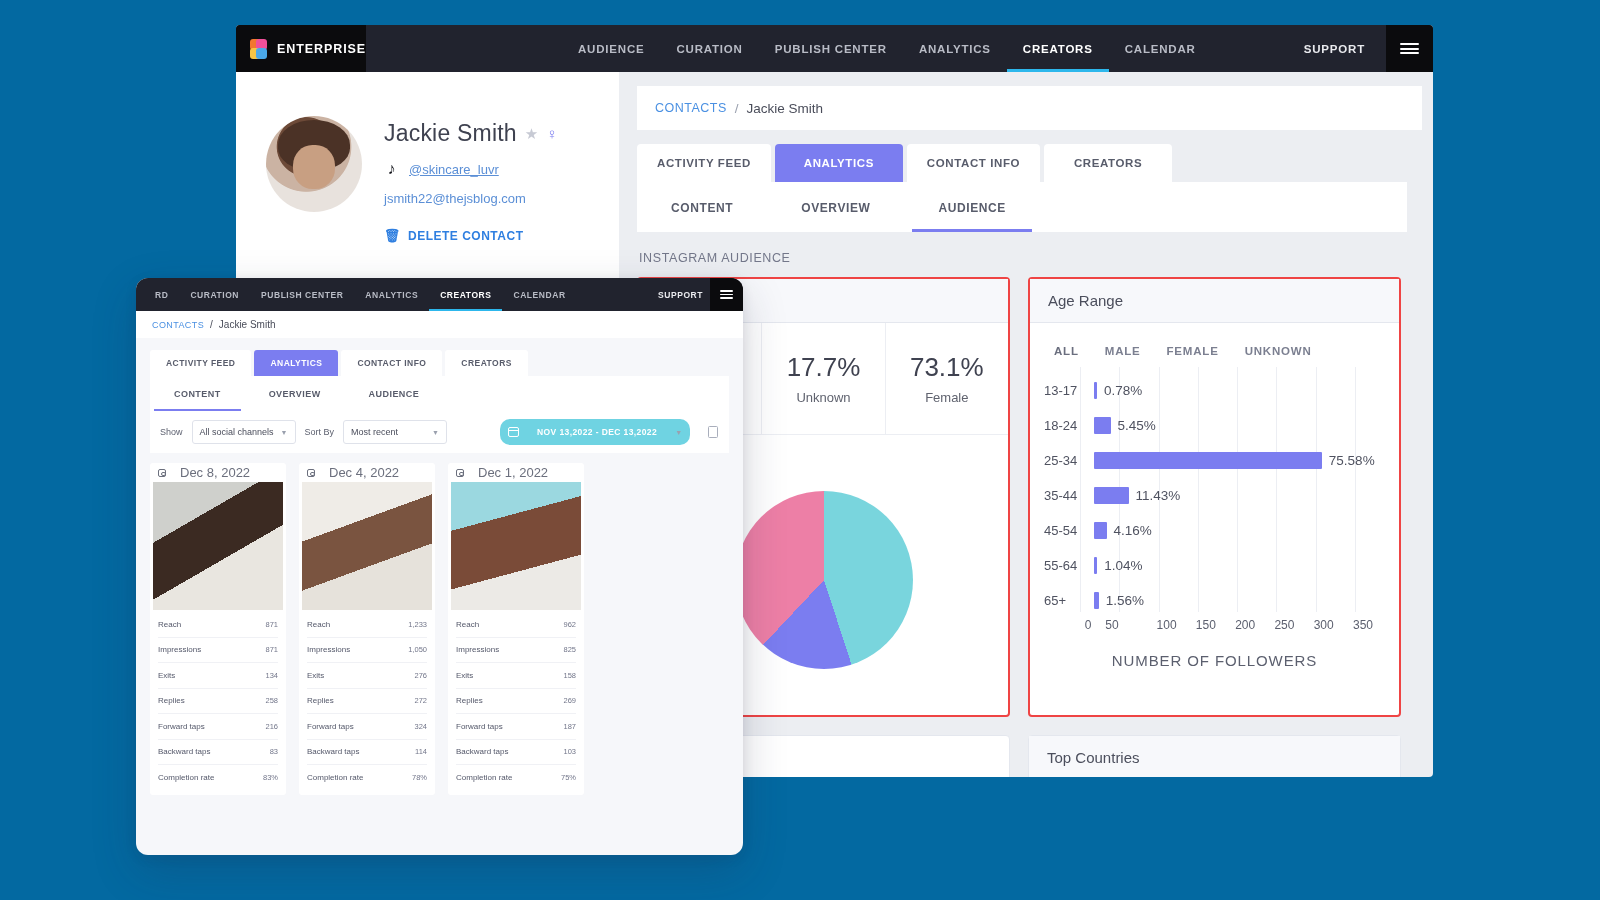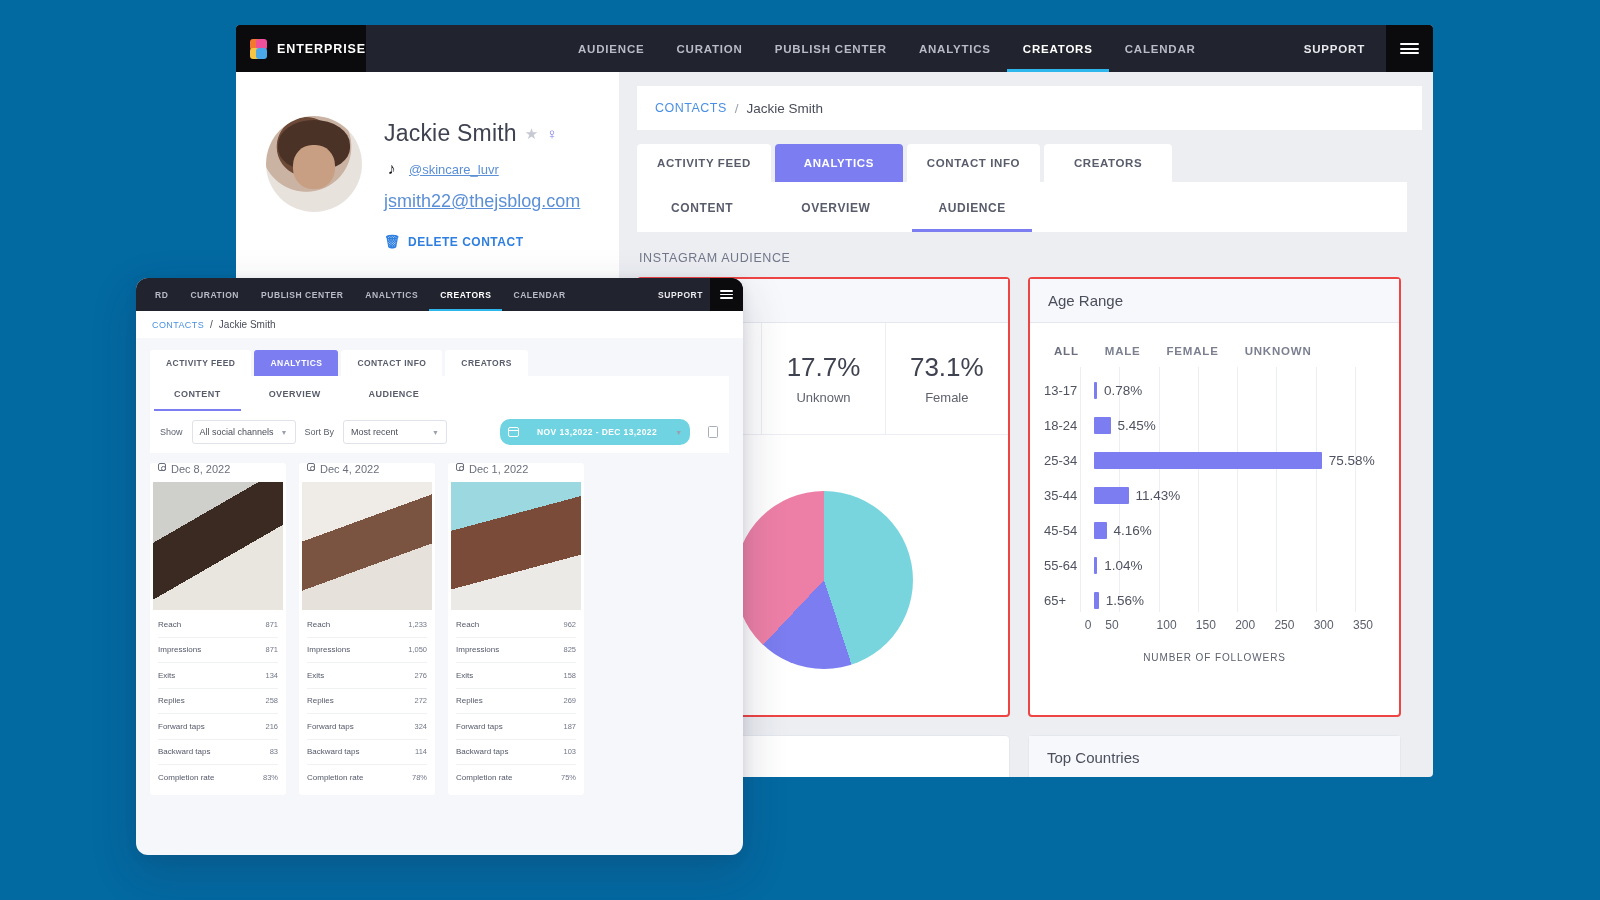--- a/index.html
+++ b/index.html
@@ -80,21 +80,21 @@
   .pname-row { display:flex; align-items:center; gap: 8px; }
   .pname { font-size: 23px; color:#3f4250; font-weight: 400; letter-spacing:0.2px; }
   .star-icon { color:#c7cad4; font-size: 15px; }
   .badge-icon { color:#7b7df0; font-size: 15px; }
   .contact-line { display:flex; align-items:center; gap: 10px; margin-top: 13px; font-size: 13px; }
   .ig-icon { width:15px; height:15px; border:1.6px solid #e0457b; border-radius:4px; position:relative; flex:0 0 15px;}
   .ig-icon::after{content:""; position:absolute; left:3.4px; top:3.4px; width:6px;height:6px;border:1.6px solid #e0457b;border-radius:50%;}
   .tt-icon { font-size:16px; color:#11131a; width:15px; flex:0 0 15px; text-align:center; font-weight:700;}
   .handle { color:#5b8fd6; text-decoration: underline; cursor:pointer; }
   .followers { color:#2c2f3a; font-weight:700; font-size: 13px; }
-  .email-line { margin-top: 13px; font-size:18px; color:#5b8fd6; text-decoration:underline; cursor:pointer; margin-left:0; }
+  .email-line { margin-top: 13px; font-size:13px; color:#5b8fd6; cursor:pointer; margin-left:0; }
   .delete-row { margin-top: 22px; display:flex; align-items:center; gap:7px; color:#2f7fe0; font-size:12px; font-weight:700; letter-spacing:0.5px; cursor:pointer; }
   .trash-icon { font-size: 13px; }
 
   .detail-pane { flex:1; padding: 14px 10px 0 18px; }
   .breadcrumb-card {
     background:#fff; height: 44px; display:flex; align-items:center; padding-left: 18px;
     font-size: 13.5px; color:#4a4d5a; gap:8px; width: 785px;
   }
   .crumb-link { color:#4a90e2; cursor:pointer; font-size:12.5px; letter-spacing:0.5px;}
   .crumb-sep { color:#9aa0ae; }
@@ -138,21 +138,21 @@
   .gt { font-size:11.5px; letter-spacing:0.8px; color:#7b7f90; font-weight:600; cursor:pointer; }
   .gt.active { color:#6a6e7e; }
   .bars { padding: 6px 16px 0 14px; position: relative; }
   .bar-row { display:flex; align-items:center; height: 35px; }
   .bar-label { width: 50px; font-size: 13px; color:#4f5260; text-align:left; }
   .bar-track { flex:1; position:relative; height: 35px; display:flex; align-items:center; }
   .bar { height: 17px; background:#7b7df0; border-radius:1px; }
   .bar-val { font-size: 13.5px; color:#4f5260; margin-left: 7px; white-space:nowrap; }
   .axis-tick { font-size: 12px; color:#5b5f6e; position:absolute; transform: translateX(-50%); }
   .axis-wrap { position:relative; height: 20px; margin-left: 58px; margin-right: 10px; }
-  .axis-title { text-align:center; font-size: 10px; letter-spacing:0.9px; color:#5b5f6e; margin-top: 14px; }
+  .axis-title { text-align:center; font-size: 15px; letter-spacing:0.9px; color:#5b5f6e; margin-top: 14px; }
   .gridline { position:absolute; top:0; bottom:0; width:1px; background:#eceef3; }
 
   .bottom-row { display:flex; gap:18px; margin-top: 18px; }
   .bottom-card { background:#fff; border:1px solid #e4e7ee; border-radius:4px; width:373px; height: 90px; }
 
   
   .front-window {
     position:absolute; left: 136px; top: 278px; width: 607px; height: 577px;
     background:#f6f7fa; border-radius: 12px;
     box-shadow: 0 16px 46px rgba(35,40,70,0.20), 0 3px 12px rgba(35,40,70,0.10);
@@ -190,21 +190,21 @@
     justify-content:space-between; padding: 0 7px; font-size:9px; color:#4b4e5c; cursor:pointer; }
   .chev { font-size:7px; color:#9aa0ae; }
   .f-daterange { margin-left: 44px; background:#6fd3e2; border-radius:10px; height:26px; display:flex; align-items:center;
     gap:18px; padding: 0 8px; color:#fff; font-size:8.5px; font-weight:700; letter-spacing:0.4px; cursor:pointer; }
   .cal-icon { width:11px; height:10px; border:1.4px solid #fff; border-radius:2px; position:relative; }
   .cal-icon::after{content:""; position:absolute; left:-1.4px; right:-1.4px; top:1.6px; height:1.4px; background:#fff;}
   .dl-icon { margin-left:9px; width:10px; height:12px; border:1.2px solid #a9aebc; border-radius:1.5px; position:relative; cursor:pointer;}
 
   .f-content { margin: 10px 14px 0 14px; display:flex; gap: 13px; }
   .post-card { width: 136px; background:#fff; border-radius:3px; overflow:hidden; }
-  .post-head { height: 19px; display:flex; align-items:flex-start; gap:5px; padding-left: 8px; font-size:11px; color:#6b6f7d; }
+  .post-head { height: 19px; display:flex; align-items:center; gap:14px; padding-left: 8px; font-size:13px; color:#6b6f7d; }
   .ig-mini { width:8px; height:8px; border:1px solid #6b6f7d; border-radius:2px; position:relative; flex:0 0 8px;}
   .ig-mini::after{content:""; position:absolute; left:2px; top:2px; width:2.6px;height:2.6px;border:1px solid #6b6f7d;border-radius:50%;}
   .post-img { height: 128px; margin: 0 3px; }
   .pi1 { background: linear-gradient(150deg,#cfd0cc 0 30%, #3b2a22 30% 58%, #e9e6e0 58% 100%); }
   .pi2 { background: linear-gradient(160deg,#efece7 0 34%, #7a5440 34% 62%, #e6e2db 62% 100%); }
   .pi3 { background: linear-gradient(165deg,#9bd8e0 0 30%, #7a4b38 30% 66%, #eceae6 66% 100%); }
   .metrics { padding: 2px 8px 4px 8px; }
   .metric { display:flex; justify-content:space-between; align-items:center; height: 25.5px;
     border-bottom:1px solid #f0f1f5; font-size:8px; color:#54586a; }
   .metric:last-child { border-bottom:none; }

